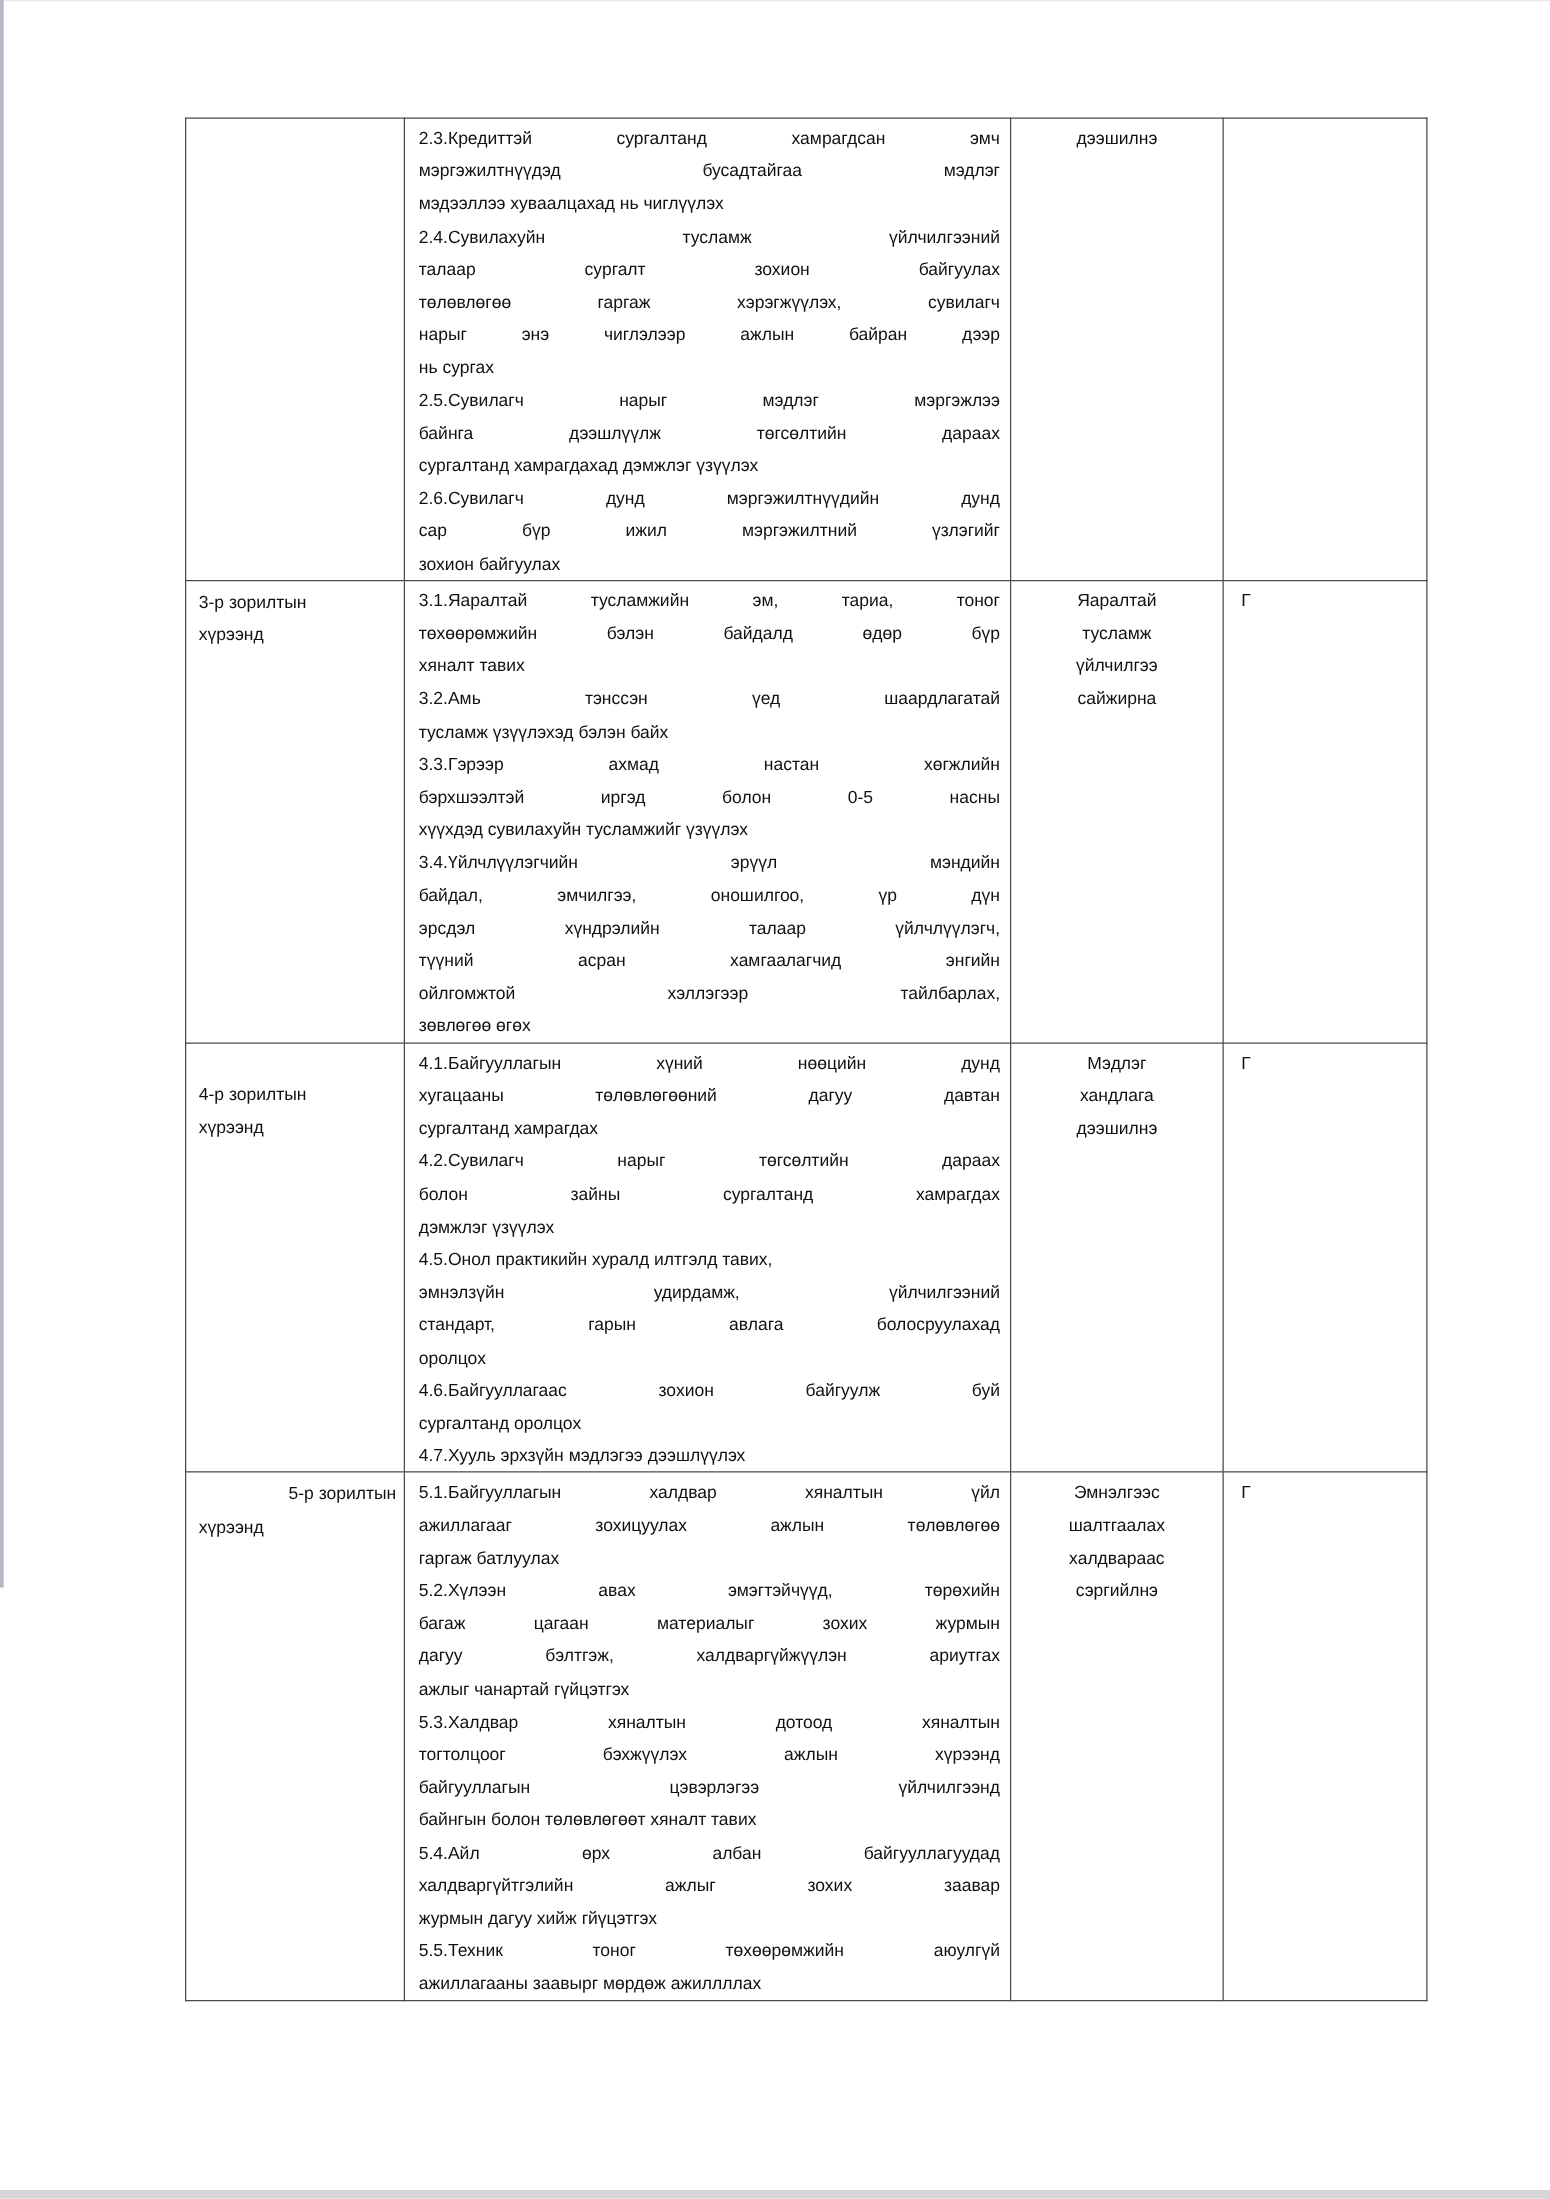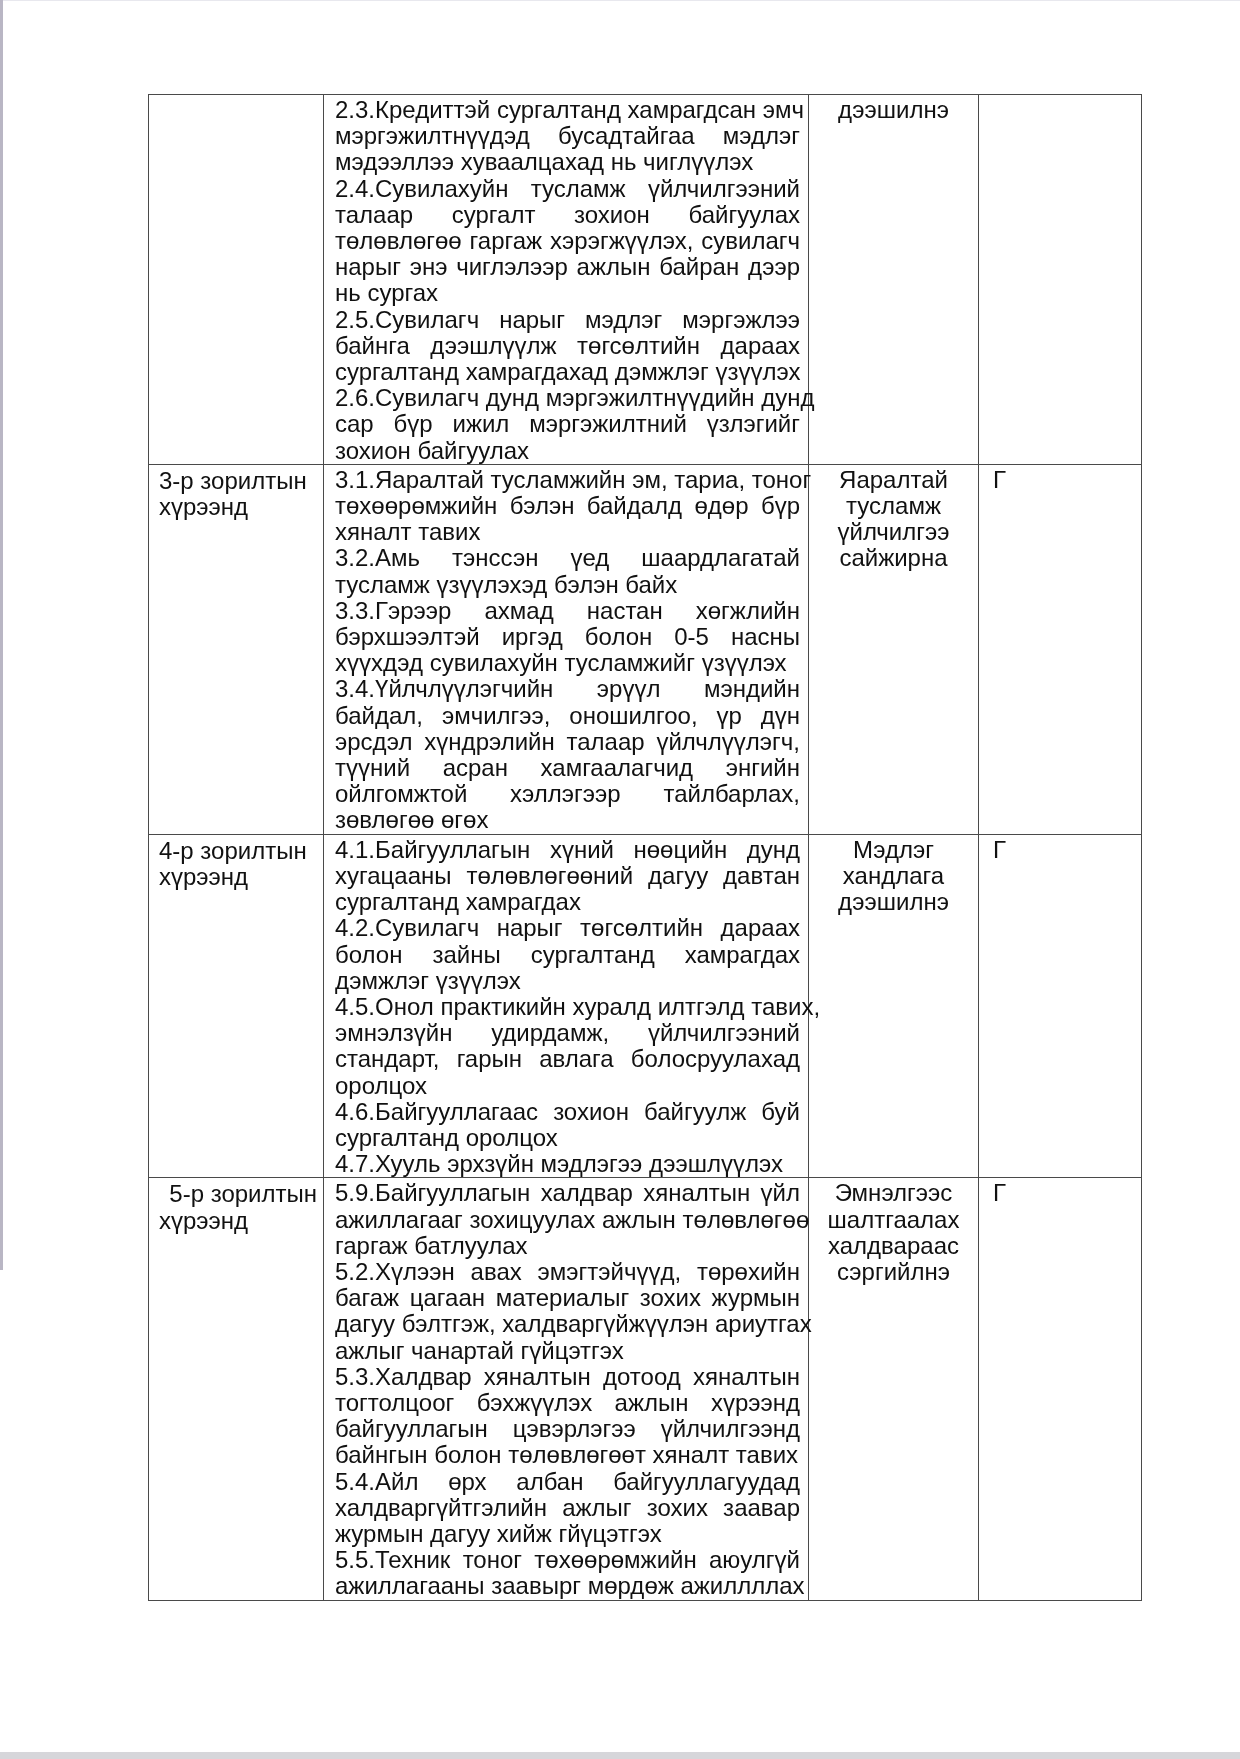--- a/index.html
+++ b/index.html
@@ -16,21 +16,21 @@
   .page-edge-top {
     position: absolute; left: 0; top: 0; width: 1240px; height: 1px; background: #e8e8ee;
   }
   .page-edge-bottom {
     position: absolute; left: 0; top: 1752px; width: 1240px; height: 7px; background: #d6d6da;
   }
   table.plan {
     position: absolute; left: 148px; top: 94px;
     border-collapse: collapse; table-layout: fixed;
     width: 993px;
-    font-size: 24px; line-height: 26.2px;
+    font-size: 14px; line-height: 26.2px;
   }
   table.plan td {
     border: 1.3px solid #4a4a4a;
     vertical-align: top;
     padding: 0;
   }
   col.c1 { width: 175px; }
   col.c2 { width: 485px; }
   col.c3 { width: 170px; }
   col.c4 { width: 163px; }
@@ -120,21 +120,21 @@
         <td class="c-res">
           <span style="display: block;">Яаралтай</span>
           <span style="display: block;">тусламж</span>
           <span style="display: block;">үйлчилгээ</span>
           <span style="display: block;">сайжирна</span>
         </td>
         <td class="c-resp"><span>Г</span></td>
       </tr>
       <tr>
         <td class="c-scope">
-          <span style="display: block;">4-р зорилтын</span>
+          <span style="display: block; margin-top: 24px;">4-р зорилтын</span>
           <span style="display: block;">хүрээнд</span>
         </td>
         <td class="c-act">
           <div class="act-line-wrap">
             <span class="line">4.1.Байгууллагын   хүний   нөөцийн   дунд</span>
             <span class="line">хугацааны төлөвлөгөөний дагуу давтан</span>
             <span class="line last">сургалтанд хамрагдах</span>
           </div>
           <div class="act-line-wrap">
             <span class="line">4.2.Сувилагч   нарыг   төгсөлтийн   дараах</span>
@@ -164,21 +164,21 @@
         </td>
         <td class="c-resp"><span>Г</span></td>
       </tr>
       <tr>
         <td class="c-scope">
           <span style="display: block; text-align: right;">5-р зорилтын</span>
           <span style="display: block;">хүрээнд</span>
         </td>
         <td class="c-act">
           <div class="act-line-wrap">
-            <span class="line">5.9.Байгууллагын  халдвар  хяналтын  үйл</span>
+            <span class="line">5.1.Байгууллагын  халдвар  хяналтын  үйл</span>
             <span class="line">ажиллагааг зохицуулах ажлын төлөвлөгөө</span>
             <span class="line last">гаргаж батлуулах</span>
           </div>
           <div class="act-line-wrap">
             <span class="line">5.2.Хүлээн   авах   эмэгтэйчүүд,   төрөхийн</span>
             <span class="line">багаж цагаан  материалыг зохих журмын</span>
             <span class="line">дагуу бэлтгэж, халдваргүйжүүлэн ариутгах</span>
             <span class="line last">ажлыг чанартай гүйцэтгэх</span>
           </div>
           <div class="act-line-wrap">

